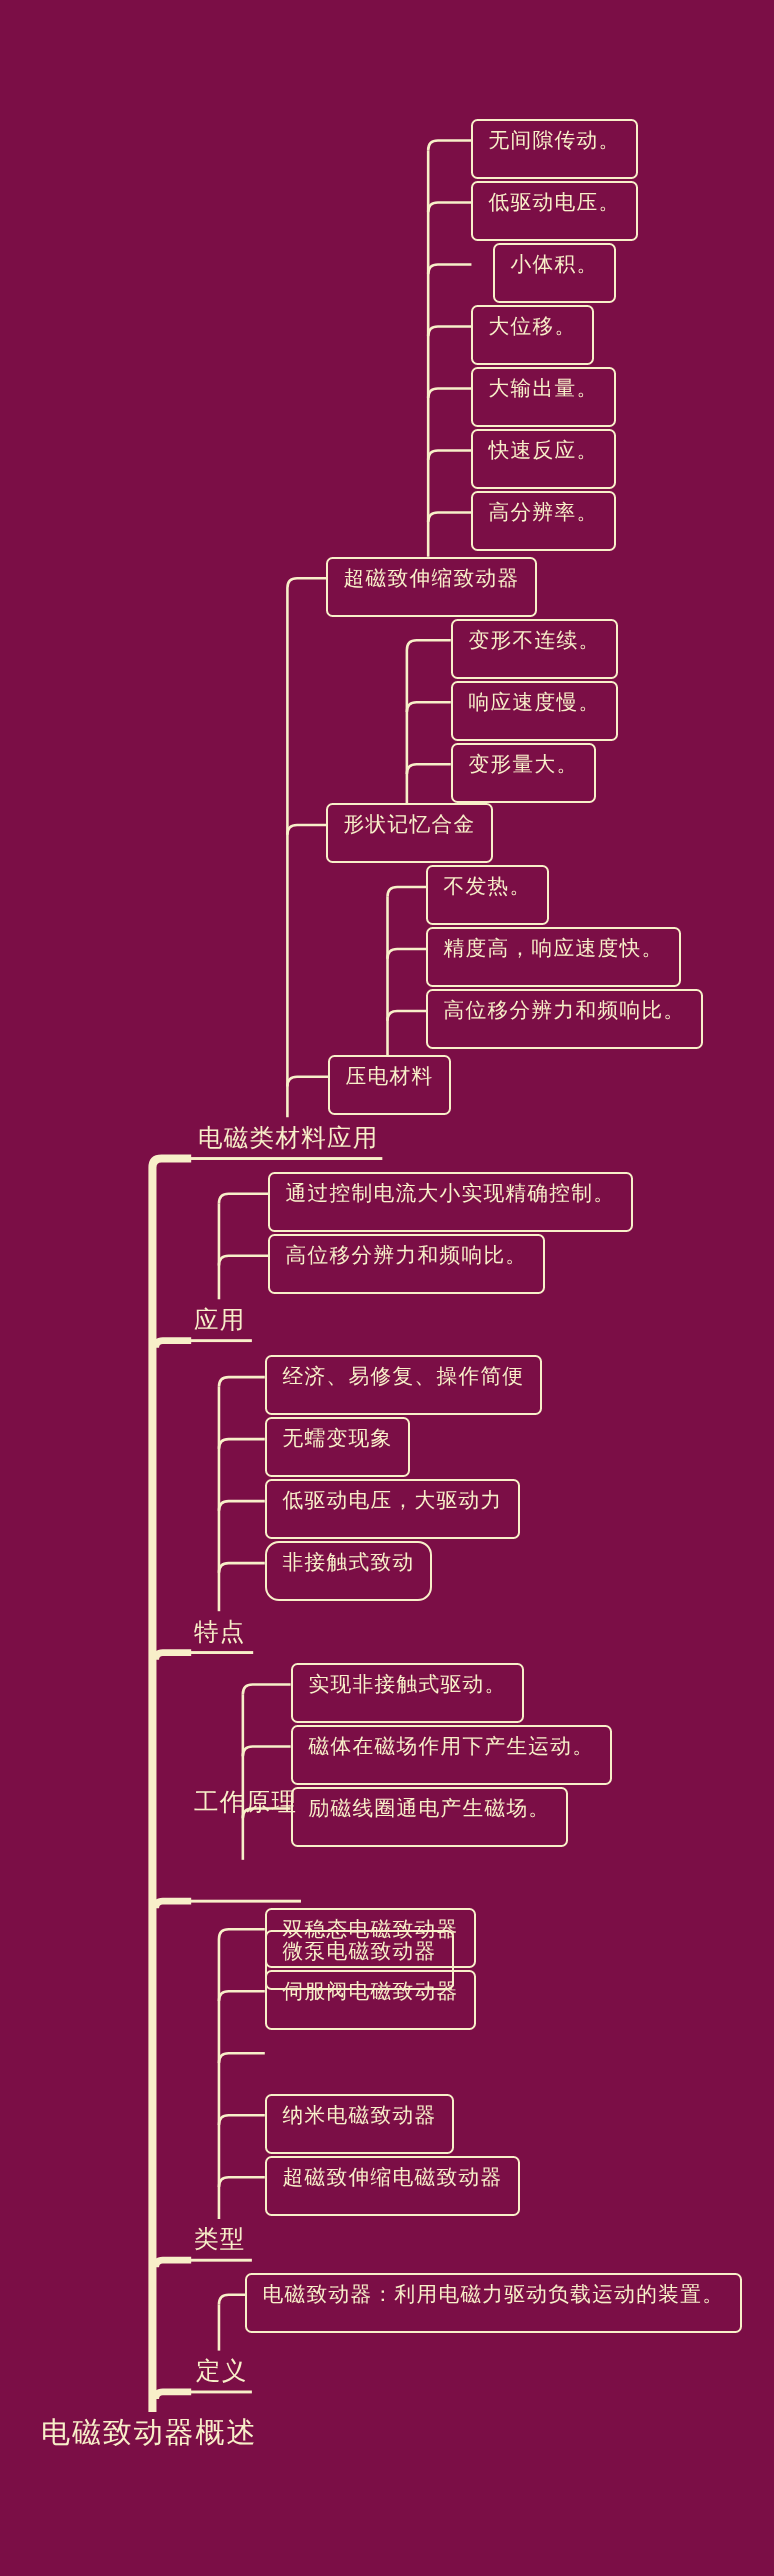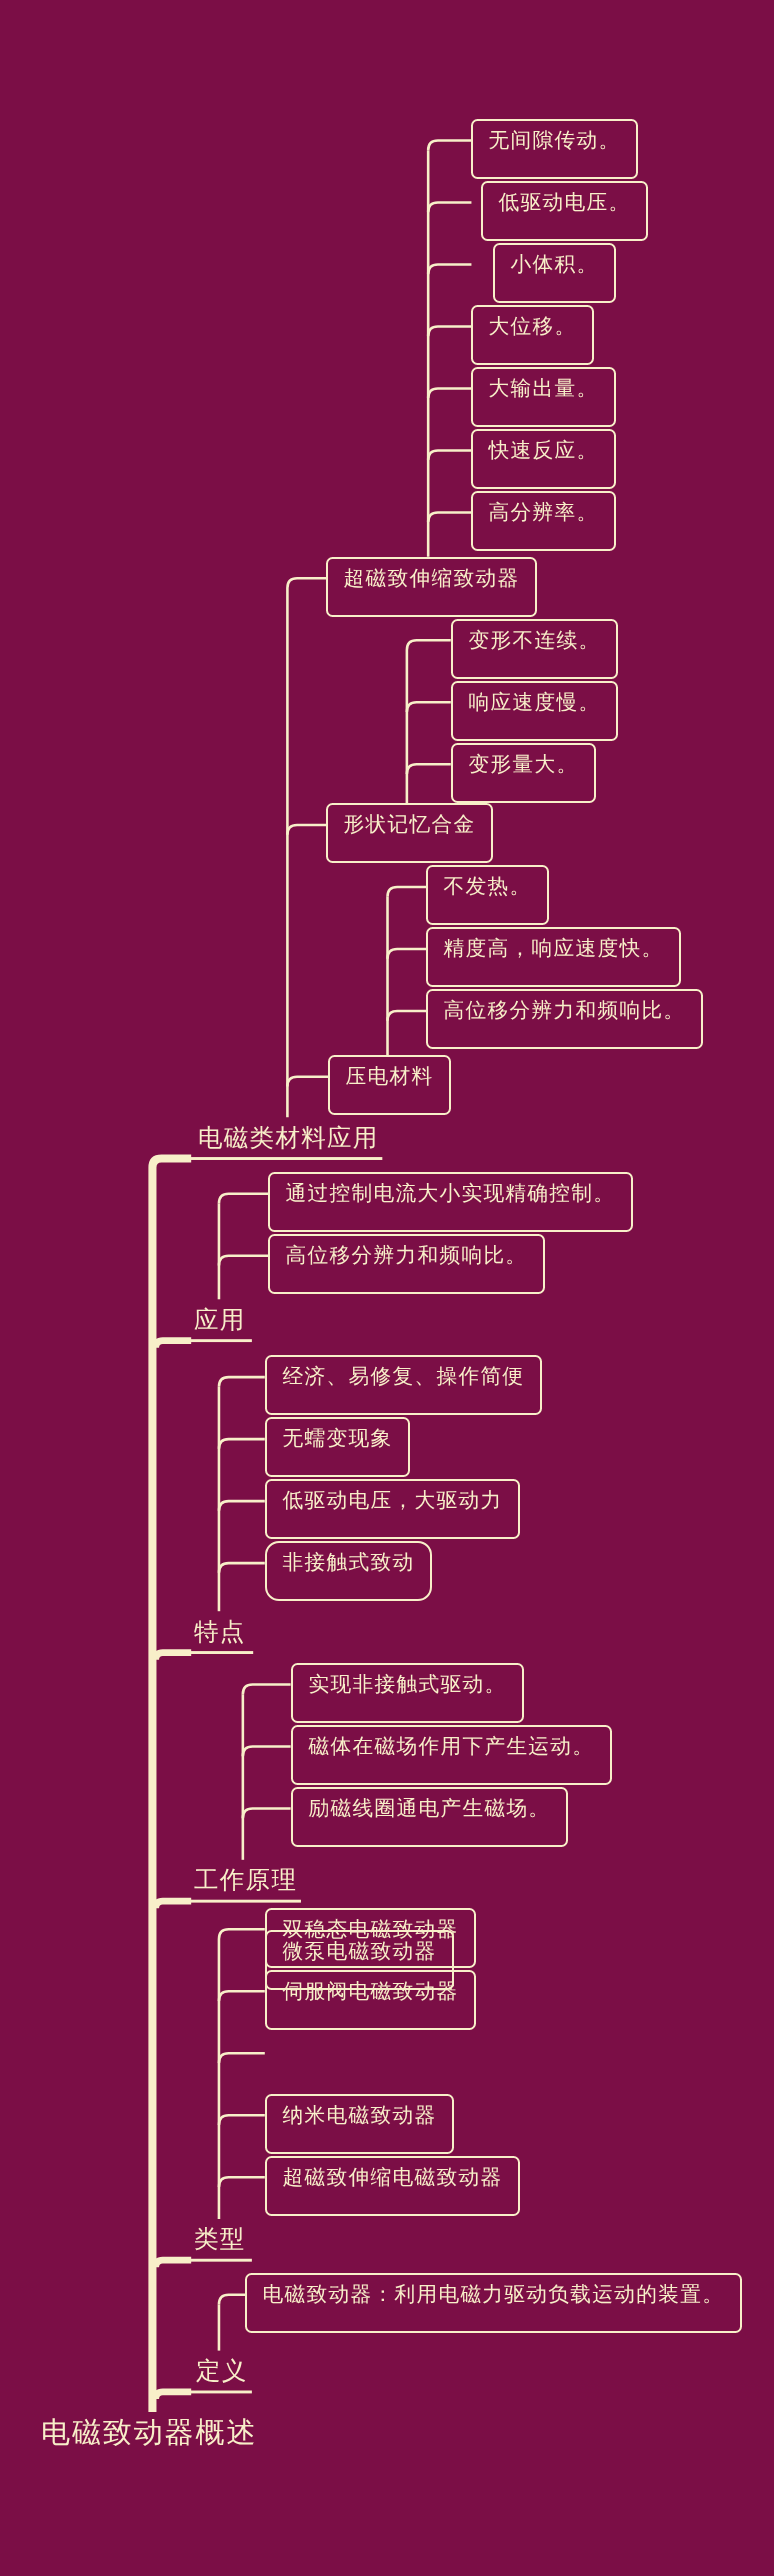--- a/index.html
+++ b/index.html
@@ -99,21 +99,21 @@
       <path d="M 296 3704 L 252 3704
           Q 241 3704 241 3715" stroke="#f8efc9" fill="none" stroke-width="10.5"></path>
       <rect x="294" y="3701.75" width="96" height="4.5" fill="#f8efc9"></rect>
       <path d="M 339 3640 L 339 3568.5" stroke="#f8efc9" fill="none" stroke-width="4"></path>
       <path d="M 380 3553.5 L 354 3553.5 Q 339 3553.5 339 3568.5" stroke="#f8efc9" fill="none" stroke-width="4"></path>
     </svg>
   <div class="root-label" style="left:41px; top:2416px;">电磁致动器概述</div>
 <div class="branch-label" style="left: 198px; top: 1124px;">电磁类材料应用</div>
     <div class="node-box" style="left: 326px; top: 557px; border-color: rgb(248, 239, 201);">超磁致伸缩致动器</div>
     <div class="node-box" style="left: 471px; top: 119px; border-color: rgb(248, 239, 201);">无间隙传动。</div>
-    <div class="node-box" style="left: 481px; top: 181px; border-color: rgb(248, 239, 201);">低驱动电压。</div>
+    <div class="node-box" style="left: 471px; top: 181px; border-color: rgb(248, 239, 201);">低驱动电压。</div>
     <div class="node-box" style="left: 471px; top: 243px; border-color: rgb(248, 239, 201); margin-left: 22px;">小体积。</div>
     <div class="node-box" style="left: 471px; top: 305px; border-color: rgb(248, 239, 201);">大位移。</div>
     <div class="node-box" style="left: 471px; top: 367px; border-color: rgb(248, 239, 201);">大输出量。</div>
     <div class="node-box" style="left: 471px; top: 429px; border-color: rgb(248, 239, 201);">快速反应。</div>
     <div class="node-box" style="left: 471px; top: 491px; border-color: rgb(248, 239, 201);">高分辨率。</div>
     <div class="node-box" style="left: 326px; top: 803px; border-color: rgb(248, 239, 201);">形状记忆合金</div>
     <div class="node-box" style="left: 451px; top: 619px; border-color: rgb(248, 239, 201);">变形不连续。</div>
     <div class="node-box" style="left: 451px; top: 681px; border-color: rgb(248, 239, 201);">响应速度慢。</div>
     <div class="node-box" style="left: 451px; top: 743px; border-color: rgb(248, 239, 201);">变形量大。</div>
     <div class="node-box" style="left: 328px; top: 1055px; border-color: rgb(248, 239, 201);">压电材料</div>
@@ -121,21 +121,21 @@
     <div class="node-box" style="left: 426px; top: 927px; border-color: rgb(248, 239, 201);">精度高，响应速度快。</div>
     <div class="node-box" style="left: 426px; top: 989px; border-color: rgb(248, 239, 201);">高位移分辨力和频响比。</div>
     <div class="branch-label" style="left: 194px; top: 1306px;">应用</div>
     <div class="node-box" style="left: 268px; top: 1172px; border-color: rgb(248, 239, 201);">通过控制电流大小实现精确控制。</div>
     <div class="node-box" style="left: 268px; top: 1234px; border-color: rgb(248, 239, 201);">高位移分辨力和频响比。</div>
     <div class="branch-label" style="left: 194px; top: 1618px;">特点</div>
     <div class="node-box" style="left: 265px; top: 1355px; border-color: rgb(248, 239, 201);">经济、易修复、操作简便</div>
     <div class="node-box" style="left: 265px; top: 1417px; border-color: rgb(248, 239, 201);">无蠕变现象</div>
     <div class="node-box" style="left: 265px; top: 1479px; border-color: rgb(248, 239, 201);">低驱动电压，大驱动力</div>
     <div class="node-box" style="left: 265px; top: 1541px; border-color: rgb(248, 239, 201); border-radius: 14px;">非接触式致动</div>
-    <div class="branch-label" style="left: 194px; top: 1866px; text-align: right;">工作原理</div>
+    <div class="branch-label" style="left: 194px; top: 1788px; text-align: right;">工作原理</div>
     <div class="node-box" style="left: 291px; top: 1663px; border-color: rgb(248, 239, 201);">实现非接触式驱动。</div>
     <div class="node-box" style="left: 291px; top: 1725px; border-color: rgb(248, 239, 201);">磁体在磁场作用下产生运动。</div>
     <div class="node-box" style="left: 291px; top: 1787px; border-color: rgb(248, 239, 201);">励磁线圈通电产生磁场。</div>
     <div class="branch-label" style="left: 194px; top: 2225px;">类型</div>
     <div class="node-box" style="left: 265px; top: 1908px; border-color: rgb(248, 239, 201);">双稳态电磁致动器</div>
     <div class="node-box" style="left: 265px; top: 1970px; border-color: rgb(248, 239, 201);">伺服阀电磁致动器</div>
     <div class="node-box" style="left: 265px; top: 1930px; border-color: rgb(248, 239, 201);">微泵电磁致动器</div>
     <div class="node-box" style="left: 265px; top: 2094px; border-color: rgb(248, 239, 201);">纳米电磁致动器</div>
     <div class="node-box" style="left: 265px; top: 2156px; border-color: rgb(248, 239, 201);">超磁致伸缩电磁致动器</div>
     <div class="branch-label" style="left: 196px; top: 2357px;">定义</div>

